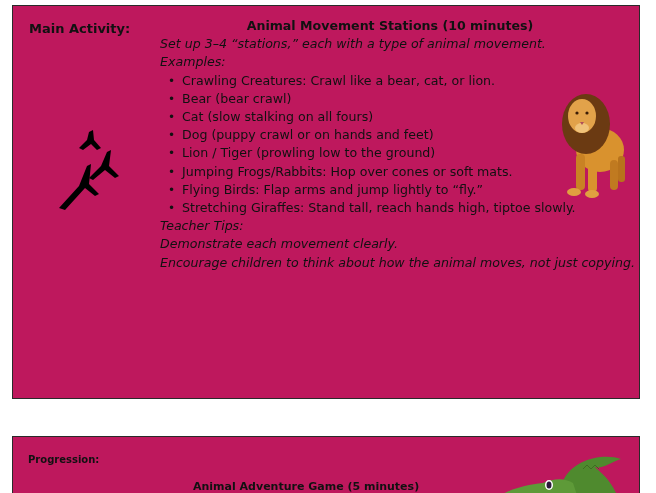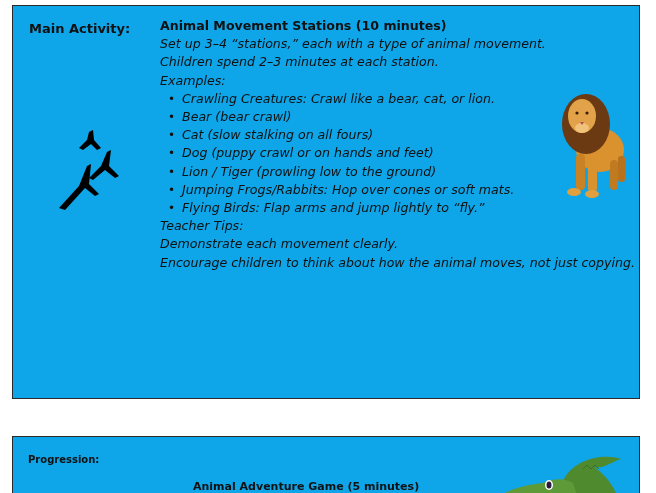--- a/index.html
+++ b/index.html
@@ -1,28 +1,28 @@
 <!DOCTYPE html>
 <html><head>
 <meta charset="utf-8">
 <style>
   html, body { margin:0; padding:0; background:#ffffff; }
   body { width:656px; height:493px; position:relative; overflow:hidden;
          font-family:"DejaVu Sans", sans-serif; color:#111; }
-  .box { position:absolute; left:12px; width:628px; border:1px solid #2a2a2a; box-sizing:border-box; background:#0ea5e9; }
+  .box { position:absolute; left:12px; width:628px; border:1px solid #2a2a2a; box-sizing:border-box; background:#be185d; }
   #box1 { top:5px; height:394px; }
   #box2 { top:436px; height:80px; }
   .label { position:absolute; font-weight:bold; font-size:13px; }
   #box1 .label { left:16px; top:15px; }
   #box2 .label { left:15px; top:17px; font-size:10px; }
   .content { position:absolute; left:147px; top:11px; width:470px; font-size:12.6px; line-height:18.2px; }
-  .title { text-align:left; font-weight:bold; font-size:12.6px; margin-left:0; width:460px; }
+  .title { text-align:center; font-weight:bold; font-size:12.6px; margin-left:0; width:460px; }
   .line { white-space:nowrap;font-style:italic; }
   ul { margin:0; padding:0 0 0 22px; list-style:none; }
-  ul li { position:relative; white-space:nowrap;font-style:italic; }
+  ul li { position:relative; white-space:nowrap; }
   ul li::before { content:"•"; position:absolute; left:-14px; top:0; font-size:12px; }
   .prog-title { position:absolute; left:180px; top:43px; font-size:11px; font-weight:bold; }
   .img { position:absolute; }
   #birds { left:36px; top:122px; width:76px; height:90px; }
   #lion { left:541px; top:82px; width:76px; height:110px; }
   #croc { left:470px; top:14px; width:160px; height:50px; }
 </style>
 </head>
 <body>
 
@@ -33,30 +33,30 @@
     <g fill="#000">
       <path d="M40 4 L44 2 L45 12 L52 20 L48 22 L42 16 L34 22 L30 20 L38 12 Z"></path>
       <path d="M66 22 L70 20 L68 36 L78 46 L74 48 L64 40 L52 50 L48 48 L60 36 Z" transform="translate(-8,2)"></path>
       <path d="M38 38 L42 36 L40 56 L50 66 L46 68 L36 60 L16 82 L10 80 L30 58 Z"></path>
     </g>
   </svg>
 
   <div class="content">
     <div class="title">Animal Movement Stations (10 minutes)</div>
     <div class="line">Set up 3–4 “stations,” each with a type of animal movement.</div>
-    <div class="line">Children spend 2–3 minutes at each station.</div>
     <div class="line">Examples:</div>
     <ul>
       <li>Crawling Creatures: Crawl like a bear, cat, or lion.</li>
       <li>Bear (bear crawl)</li>
       <li>Cat (slow stalking on all fours)</li>
       <li>Dog (puppy crawl or on hands and feet)</li>
       <li>Lion / Tiger (prowling low to the ground)</li>
       <li>Jumping Frogs/Rabbits: Hop over cones or soft mats.</li>
       <li>Flying Birds: Flap arms and jump lightly to “fly.”</li>
+      <li>Stretching Giraffes: Stand tall, reach hands high, tiptoe slowly.</li>
     </ul>
     <div class="line">Teacher Tips:</div>
     <div class="line">Demonstrate each movement clearly.</div>
     <div class="line">Encourage children to think about how the animal moves, not just copying.</div>
   </div>
 
   <svg class="img" id="lion" viewBox="0 0 76 110">
     <ellipse cx="46" cy="62" rx="24" ry="22" fill="#d9922e"></ellipse>
     <rect x="22" y="66" width="9" height="36" rx="4" fill="#c98224"></rect>
     <rect x="34" y="70" width="9" height="34" rx="4" fill="#d9922e"></rect>

